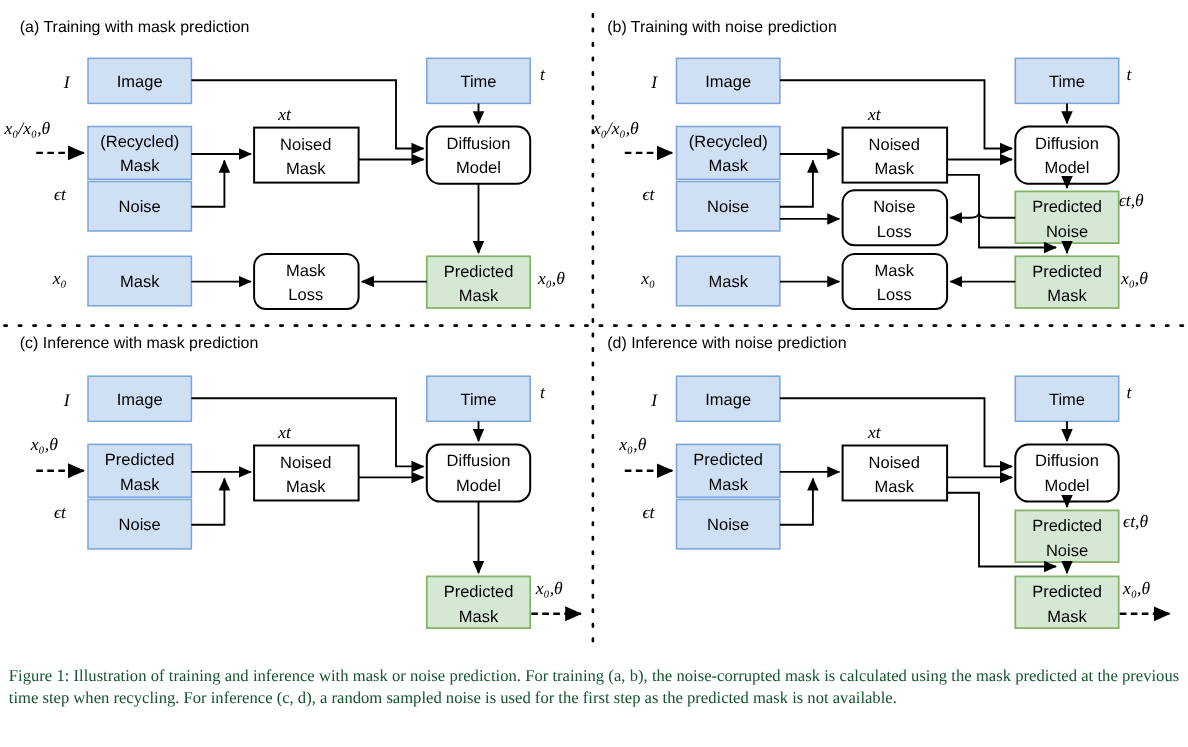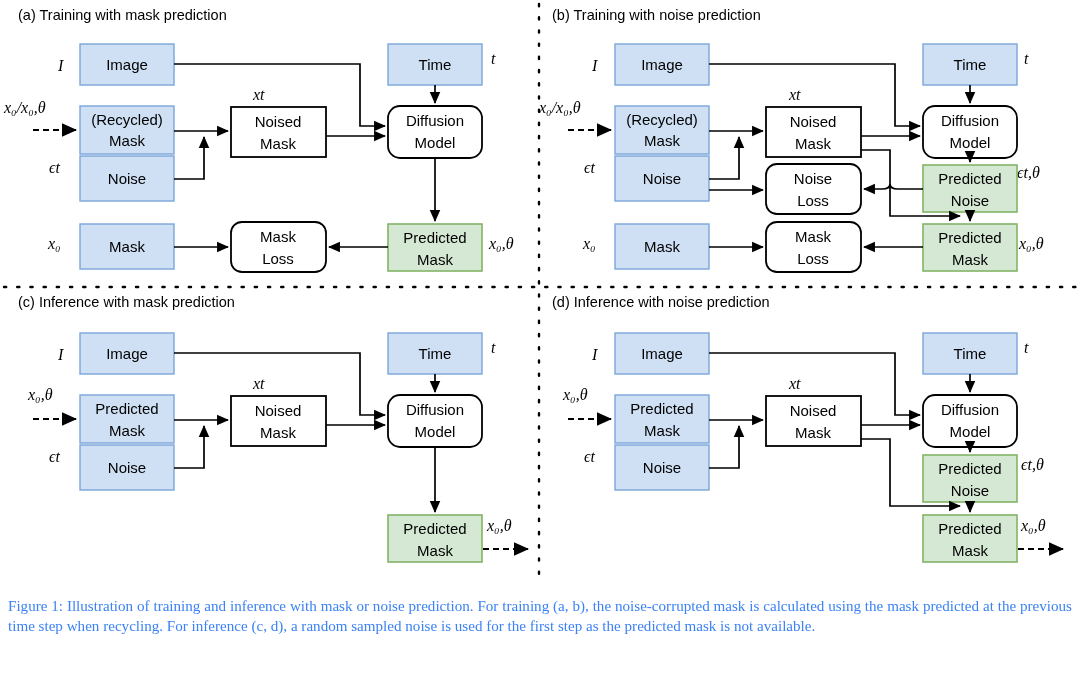--- a/index.html
+++ b/index.html
@@ -3,42 +3,42 @@
 <meta charset="utf-8">
 <style>
   html,body{margin:0;padding:0;background:#ffffff;}
   body{
     width:1080px;height:679px;
     font-family:"Liberation Sans", sans-serif;
     color:#000;
     position:relative;
     overflow:hidden;
   }
-  #figure-root{position:absolute;left:0;top:0;width:1080px;height:597px;}
+  #figure-root{position:absolute;left:0;top:9px;width:1080px;height:597px;}
   svg#diagram{position:absolute;left:0;top:0;width:1080px;height:588px;display:block;}
 
   .panel-title{font-family:"Liberation Sans",sans-serif;font-size:14.5px;fill:#000;}
   .boxlabel{font-family:"Liberation Sans",sans-serif;font-size:15px;fill:#000;text-anchor:middle;}
   .mathlabel{font-family:"Liberation Serif",serif;font-size:16px;fill:#000;font-style:italic;}
 
   .bluebox{fill:#cfe0f5;stroke:#7ba6d9;stroke-width:1.4;}
   .whitebox{fill:#ffffff;stroke:#000000;stroke-width:1.8;}
   .greenbox{fill:#d5e8d4;stroke:#82b366;stroke-width:1.6;}
 
   .edge{stroke:#000;stroke-width:1.7;fill:none;}
   .edge-dashed{stroke:#000;stroke-width:2.2;fill:none;stroke-dasharray:6 4;}
 
   .caption{
     position:absolute;
     left:8px;top:596px;width:1064px;
     font-family:"Liberation Serif", serif;
     font-size:15.1px;
     line-height:1.33;
     text-align:justify;
-    color:#3b82f6;
+    color:#14532d;
   }
   .dotline{stroke:#000;stroke-width:2.4;fill:none;stroke-dasharray:2.2 11;stroke-linecap:round;}
 </style>
 </head>
 <body>
 
 <div id="figure-root">
 
 <svg id="diagram" viewBox="0 0 1080 588">
   <defs>

